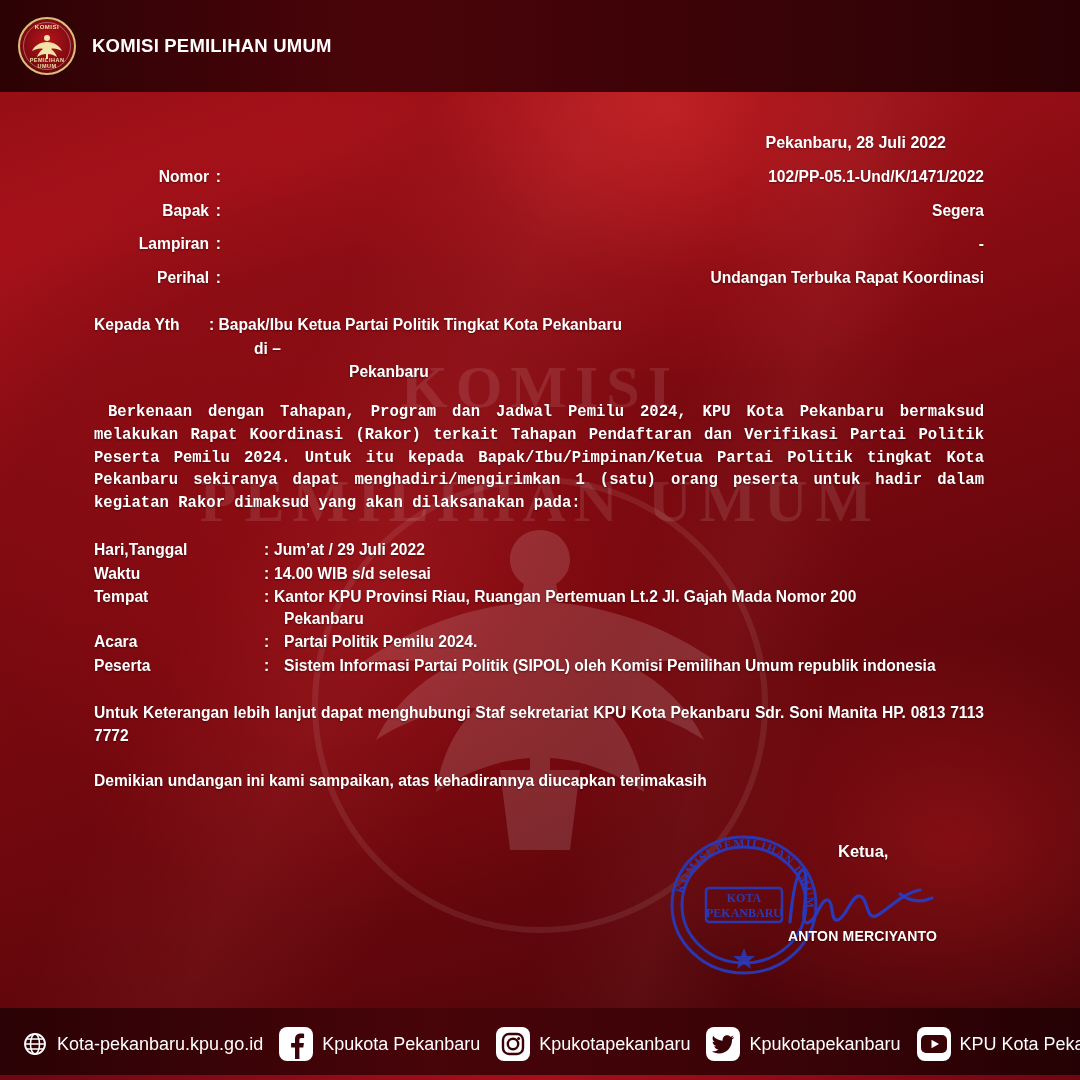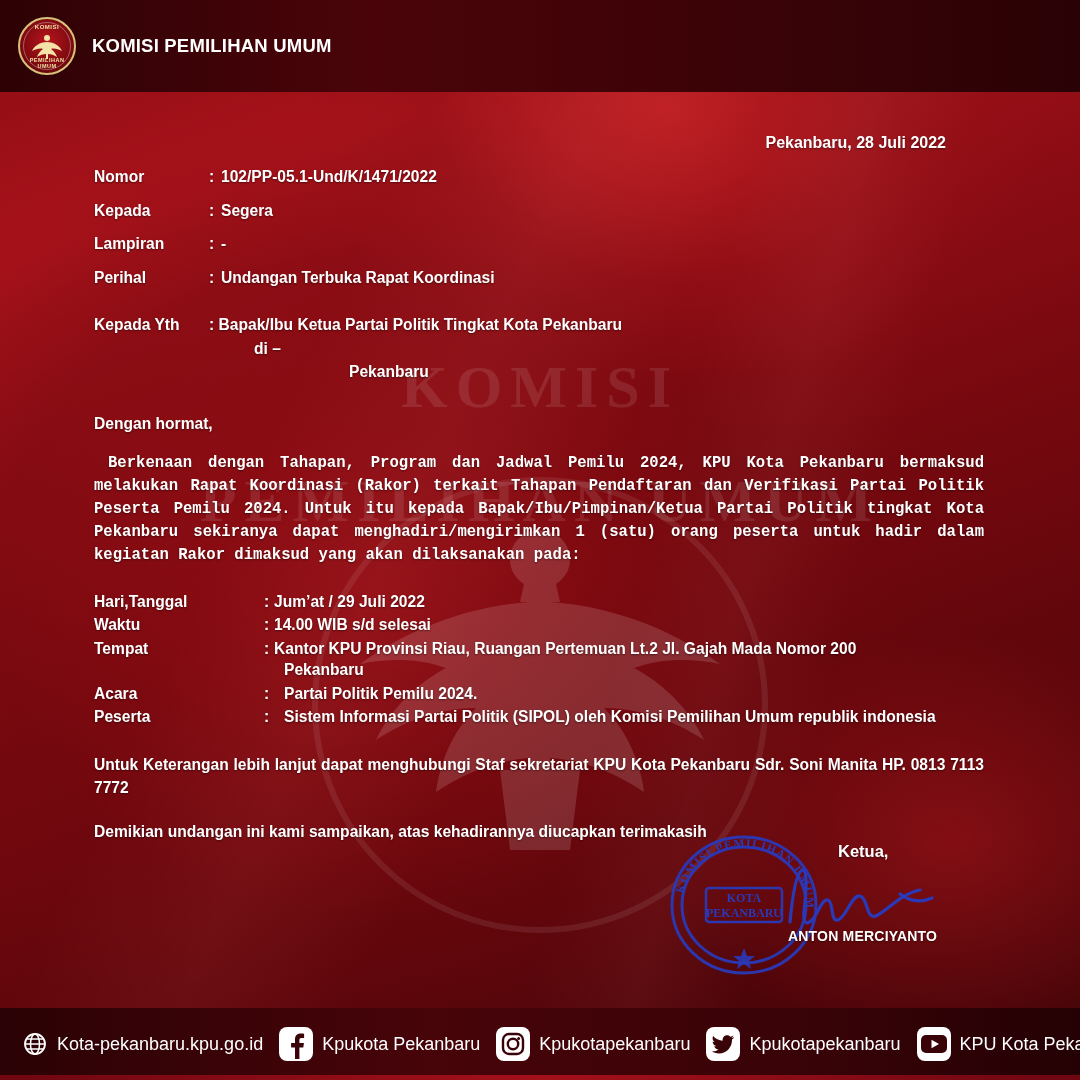--- a/index.html
+++ b/index.html
@@ -121,20 +121,21 @@
   .date-line {
     text-align: right;
     padding-right: 38px;
     margin-top: 40px;
     font-size: 16px;
     font-weight: bold;
   }
   .kv {
     display: flex;
     margin-top: 12px;
+    text-align: right;
   }
   .kv .k { width: 115px; flex: 0 0 115px; }
   .kv .sep { width: 12px; flex: 0 0 12px; }
   .kv .v { flex: 1 1 auto; }
   .block-meta { margin-top: 10px; }
   .block-meta .kv { margin-bottom: 3px; }
 
   .kepada { margin-top: 26px; display: flex; }
   .kepada .k { width: 115px; flex: 0 0 115px; }
   .kepada .v { flex: 1 1 auto; }
@@ -271,21 +272,21 @@
 
     <div class="date-line">Pekanbaru, 28 Juli 2022</div>
 
     <div class="block-meta">
       <div class="kv">
         <div class="k">Nomor</div>
         <div class="sep">:</div>
         <div class="v">102/PP-05.1-Und/K/1471/2022</div>
       </div>
       <div class="kv">
-        <div class="k">Kepada</div>
+        <div class="k">Bapak</div>
         <div class="sep">:</div>
         <div class="v">Segera</div>
       </div>
       <div class="kv">
         <div class="k">Lampiran</div>
         <div class="sep">:</div>
         <div class="v">-</div>
       </div>
       <div class="kv">
         <div class="k">Perihal</div>
@@ -294,21 +295,20 @@
       </div>
     </div>
 
     <div class="kepada">
       <div class="k">Kepada Yth</div>
       <div class="v">: Bapak/Ibu Ketua Partai Politik Tingkat Kota Pekanbaru</div>
     </div>
     <div class="kepada-di">di –</div>
     <div class="kepada-kota">Pekanbaru</div>
 
-    <div class="salam">Dengan hormat,</div>
 
     <div class="para"><span class="indent"></span><span>Berkenaan dengan Tahapan, Program dan Jadwal Pemilu 2024, KPU Kota Pekanbaru bermaksud melakukan Rapat Koordinasi (Rakor) terkait Tahapan Pendaftaran dan Verifikasi Partai Politik Peserta Pemilu 2024. Untuk itu kepada Bapak/Ibu/Pimpinan/Ketua Partai Politik tingkat Kota Pekanbaru sekiranya dapat menghadiri/mengirimkan 1 (satu) orang peserta untuk hadir dalam kegiatan Rakor dimaksud yang akan dilaksanakan pada:</span></div>
 
     <div class="detail">
       <div class="row">
         <div class="k">Hari,Tanggal</div>
         <div class="sep">:</div>
         <div class="v">Jum’at / 29 Juli 2022</div>
       </div>
       <div class="row">

